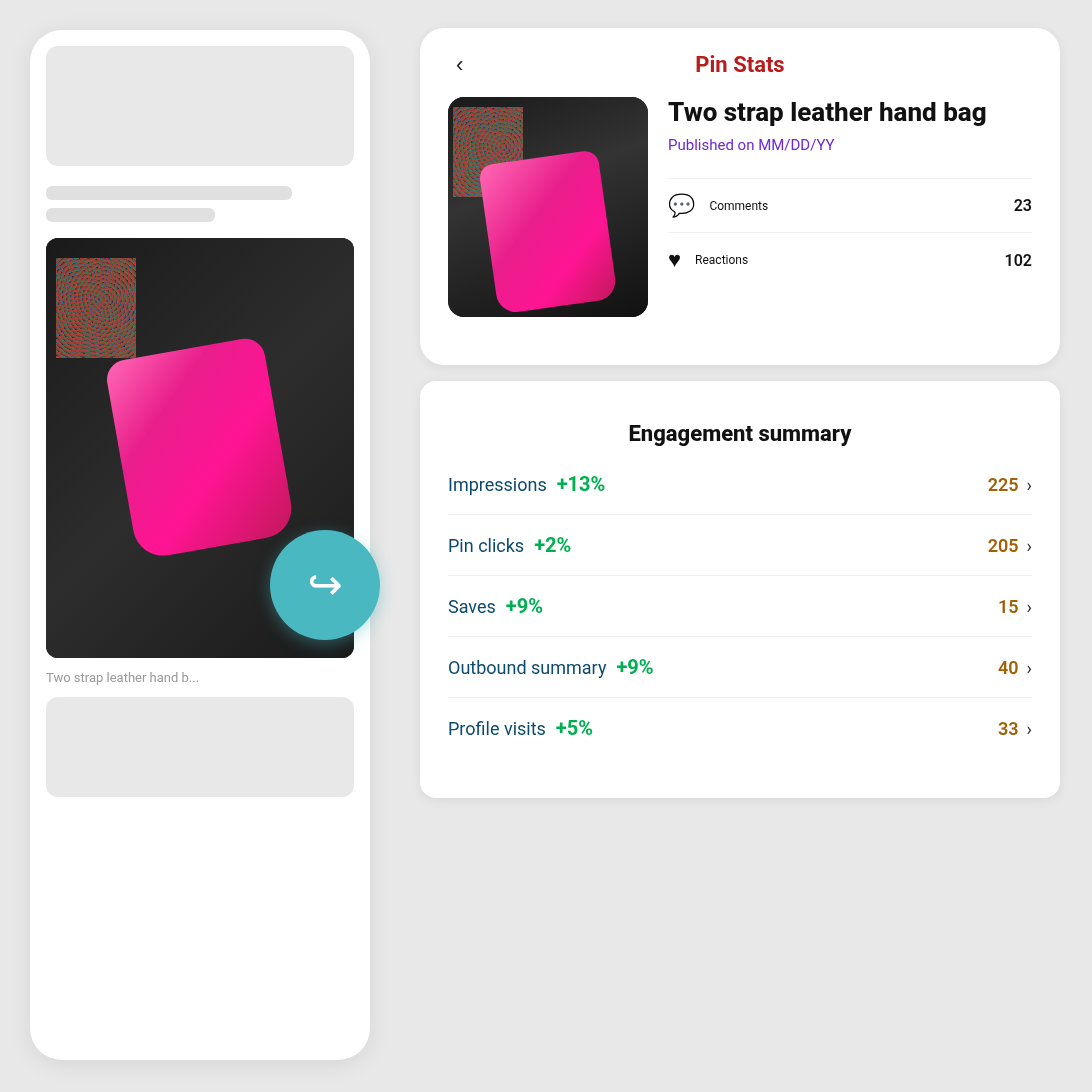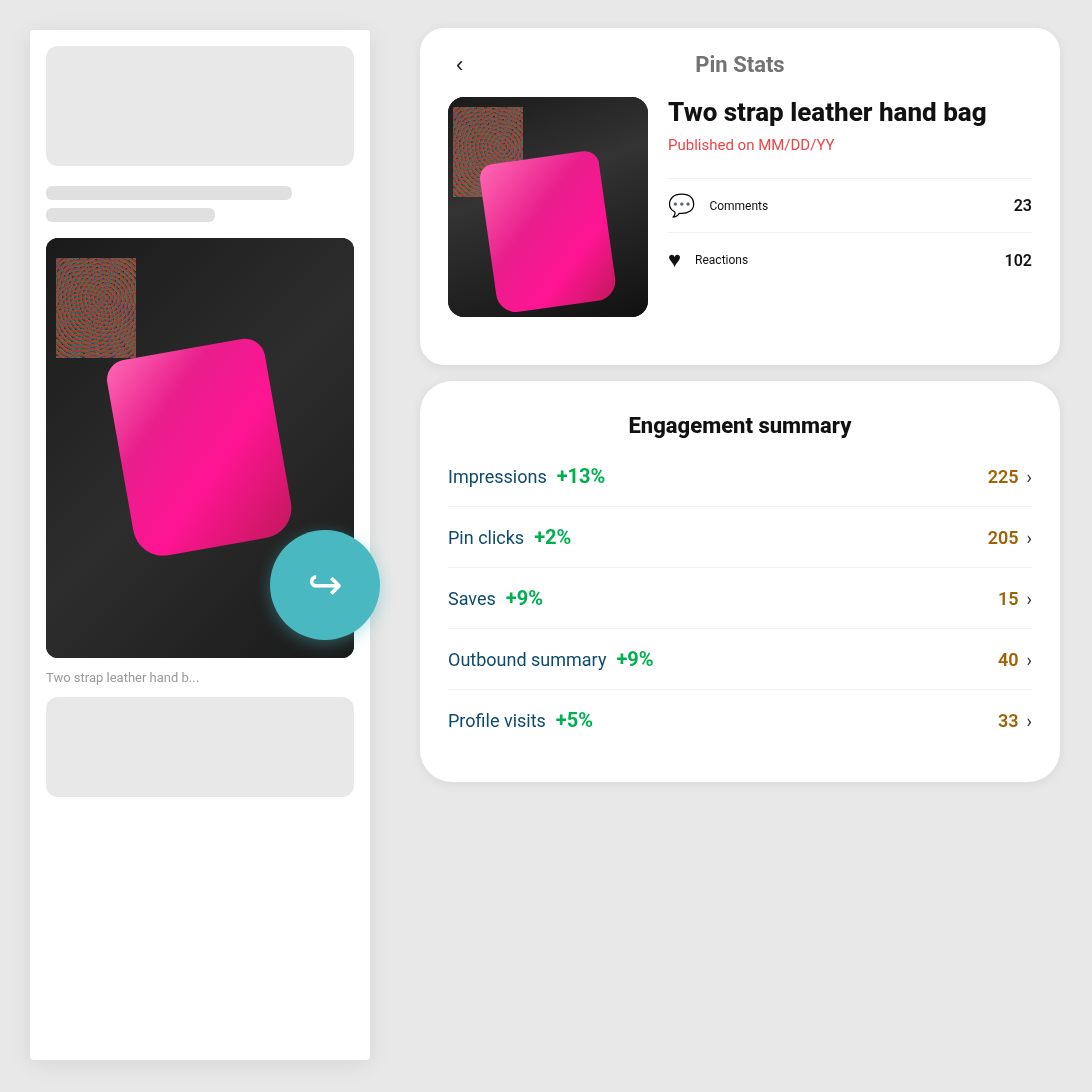--- a/index.html
+++ b/index.html
@@ -13,21 +13,21 @@
     }
 
     
     .bg-app {
       position: absolute;
       left: 30px;
       top: 30px;
       width: 340px;
       height: 1030px;
       background: #fff;
-      border-radius: 4px;
+      border-radius: 32px;
       overflow: hidden;
       box-shadow: 0 4px 24px rgba(0,0,0,0.08);
     }
 
     .bg-app-inner {
       padding: 16px;
     }
 
     .bg-placeholder-rect {
       background: #e8e8e8;
@@ -140,21 +140,21 @@
       cursor: pointer;
       background: none;
       border: none;
       padding: 4px 8px;
       font-weight: 300;
     }
 
     .card-title {
       font-size: 22px;
       font-weight: 700;
-      color: #737373;
+      color: #b91c1c;
       text-align: center;
     }
 
     .pin-content {
       display: flex;
       gap: 20px;
       margin-bottom: 20px;
     }
 
     .pin-image {
@@ -210,21 +210,21 @@
     .pin-name {
       font-size: 26px;
       font-weight: 800;
       color: #111;
       line-height: 1.2;
       margin-bottom: 8px;
     }
 
     .pin-date {
       font-size: 15px;
-      color: #ef4444;
+      color: #6d28d9;
       margin-bottom: 24px;
     }
 
     .stat-row {
       display: flex;
       align-items: center;
       padding: 14px 0;
       border-top: 1px solid #f0f0f0;
     }
 
@@ -242,22 +242,22 @@
 
     .stat-value {
       font-size: 16px;
       font-weight: 600;
       color: #111;
     }
 
     
     .engagement-card {
       background: #fff;
-      border-radius: 32px;
-      padding: 32px 28px;
+      border-radius: 16px;
+      padding: 40px 28px;
       box-shadow: 0 2px 12px rgba(0,0,0,0.07);
     }
 
     .engagement-title {
       font-size: 22px;
       font-weight: 800;
       color: #111;
       text-align: center;
       margin-bottom: 8px;
     }

